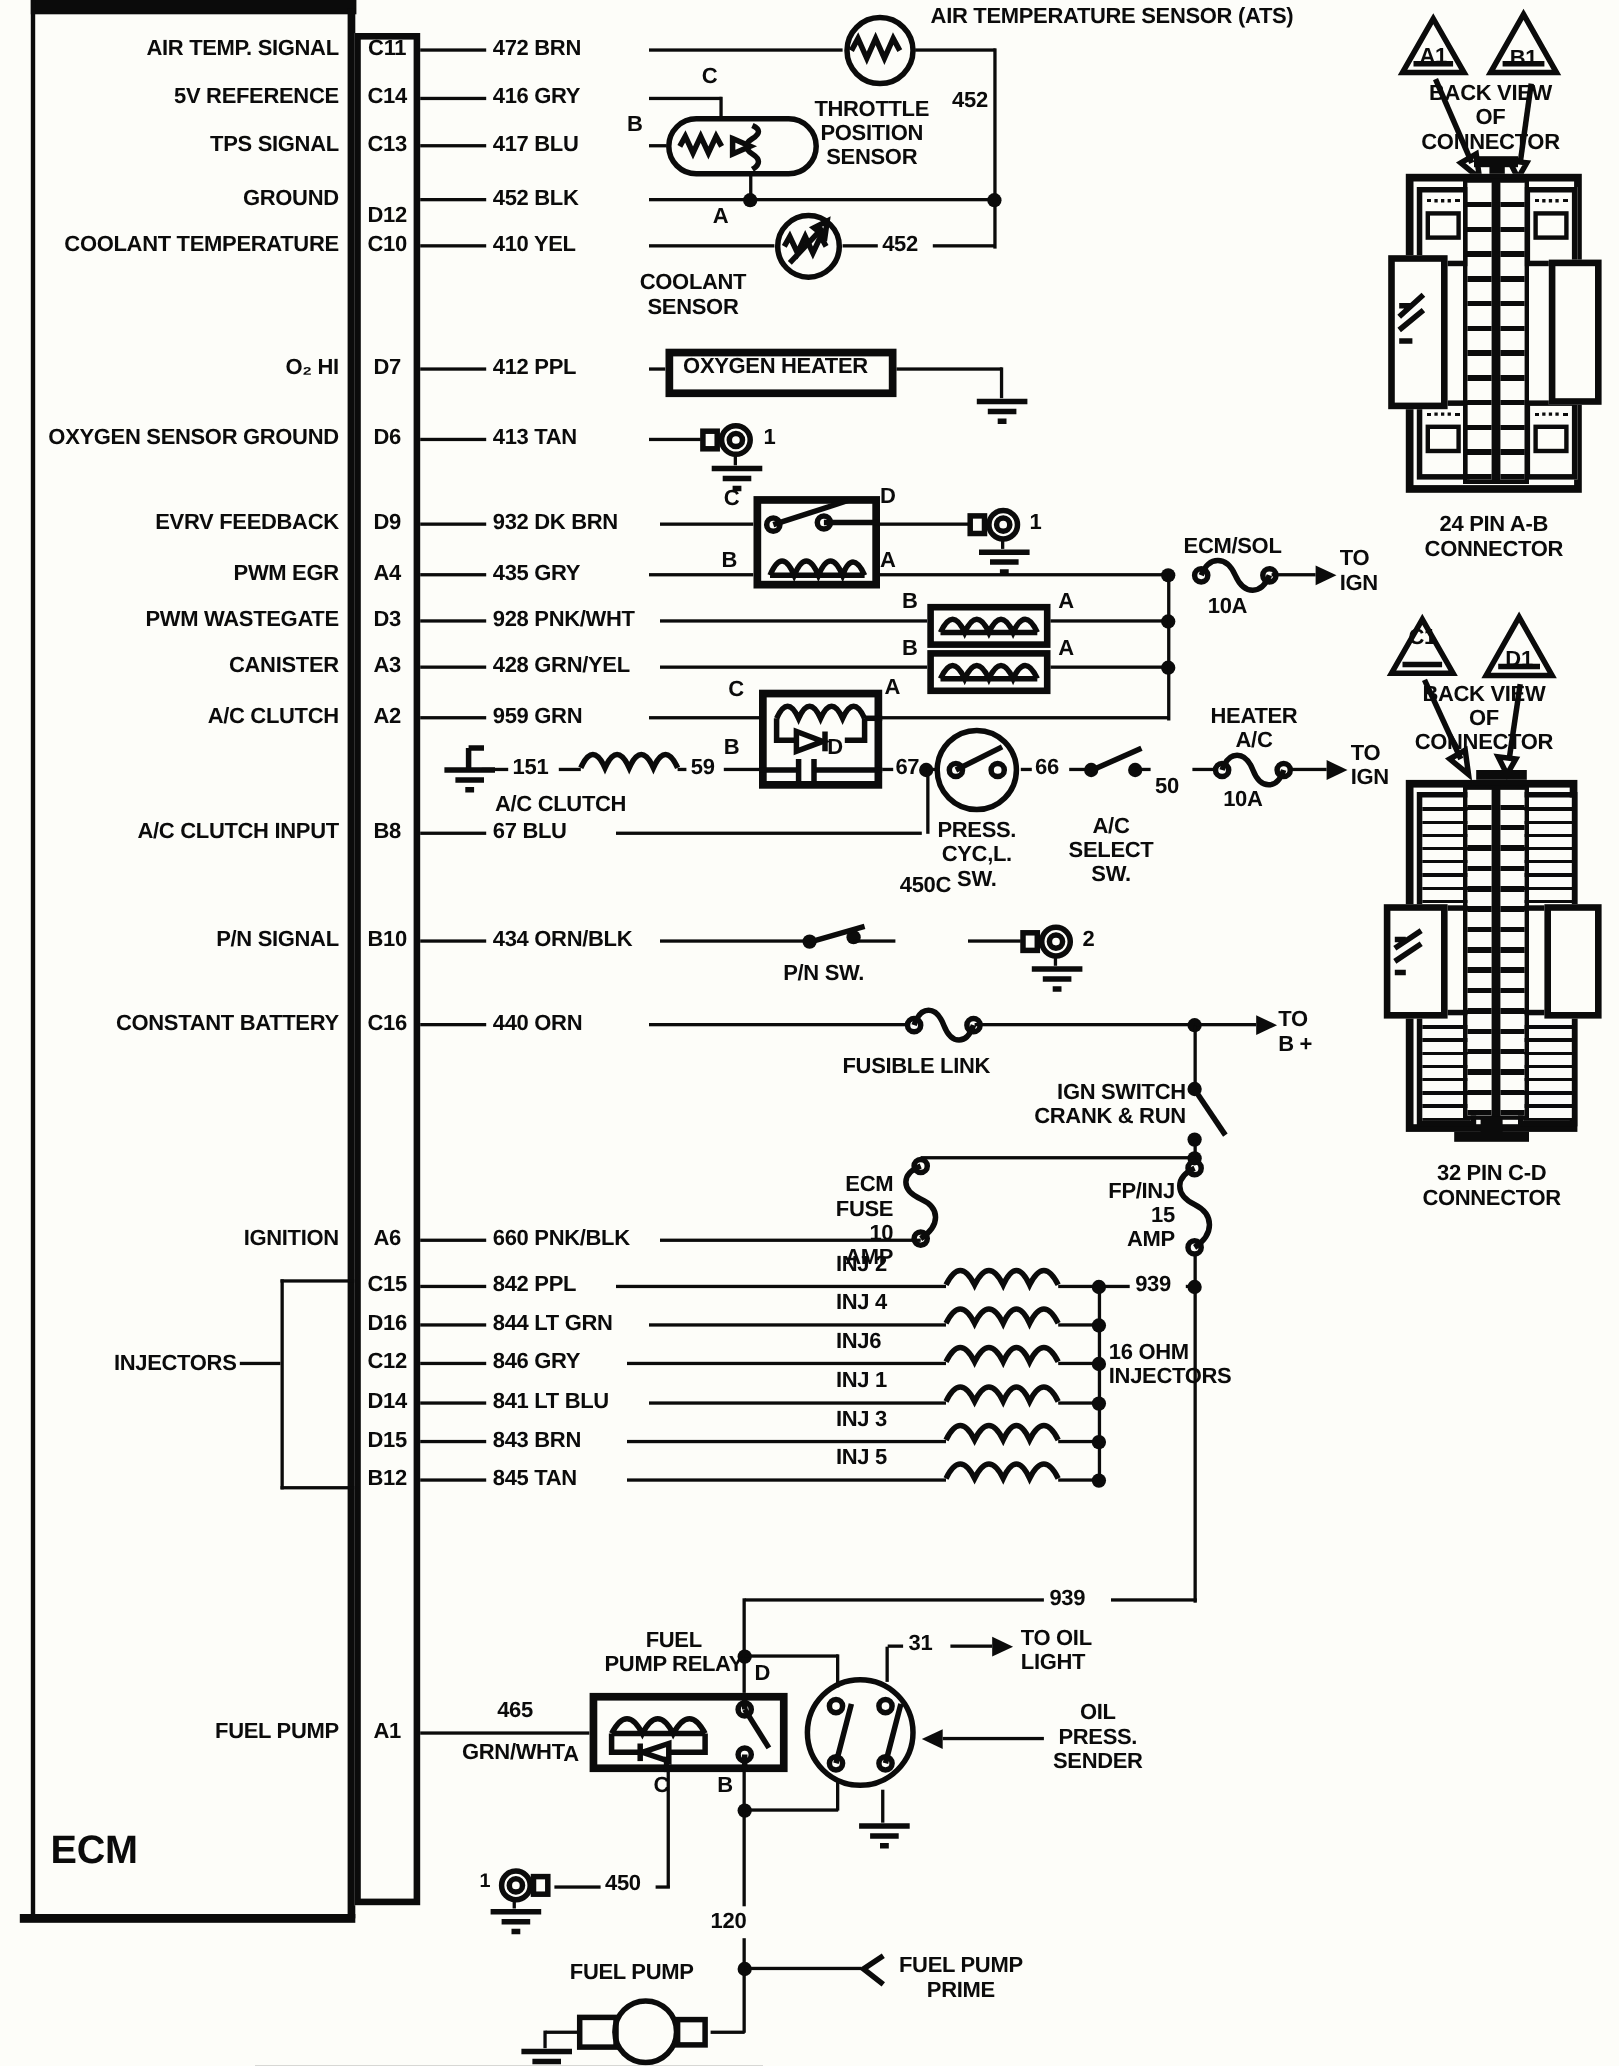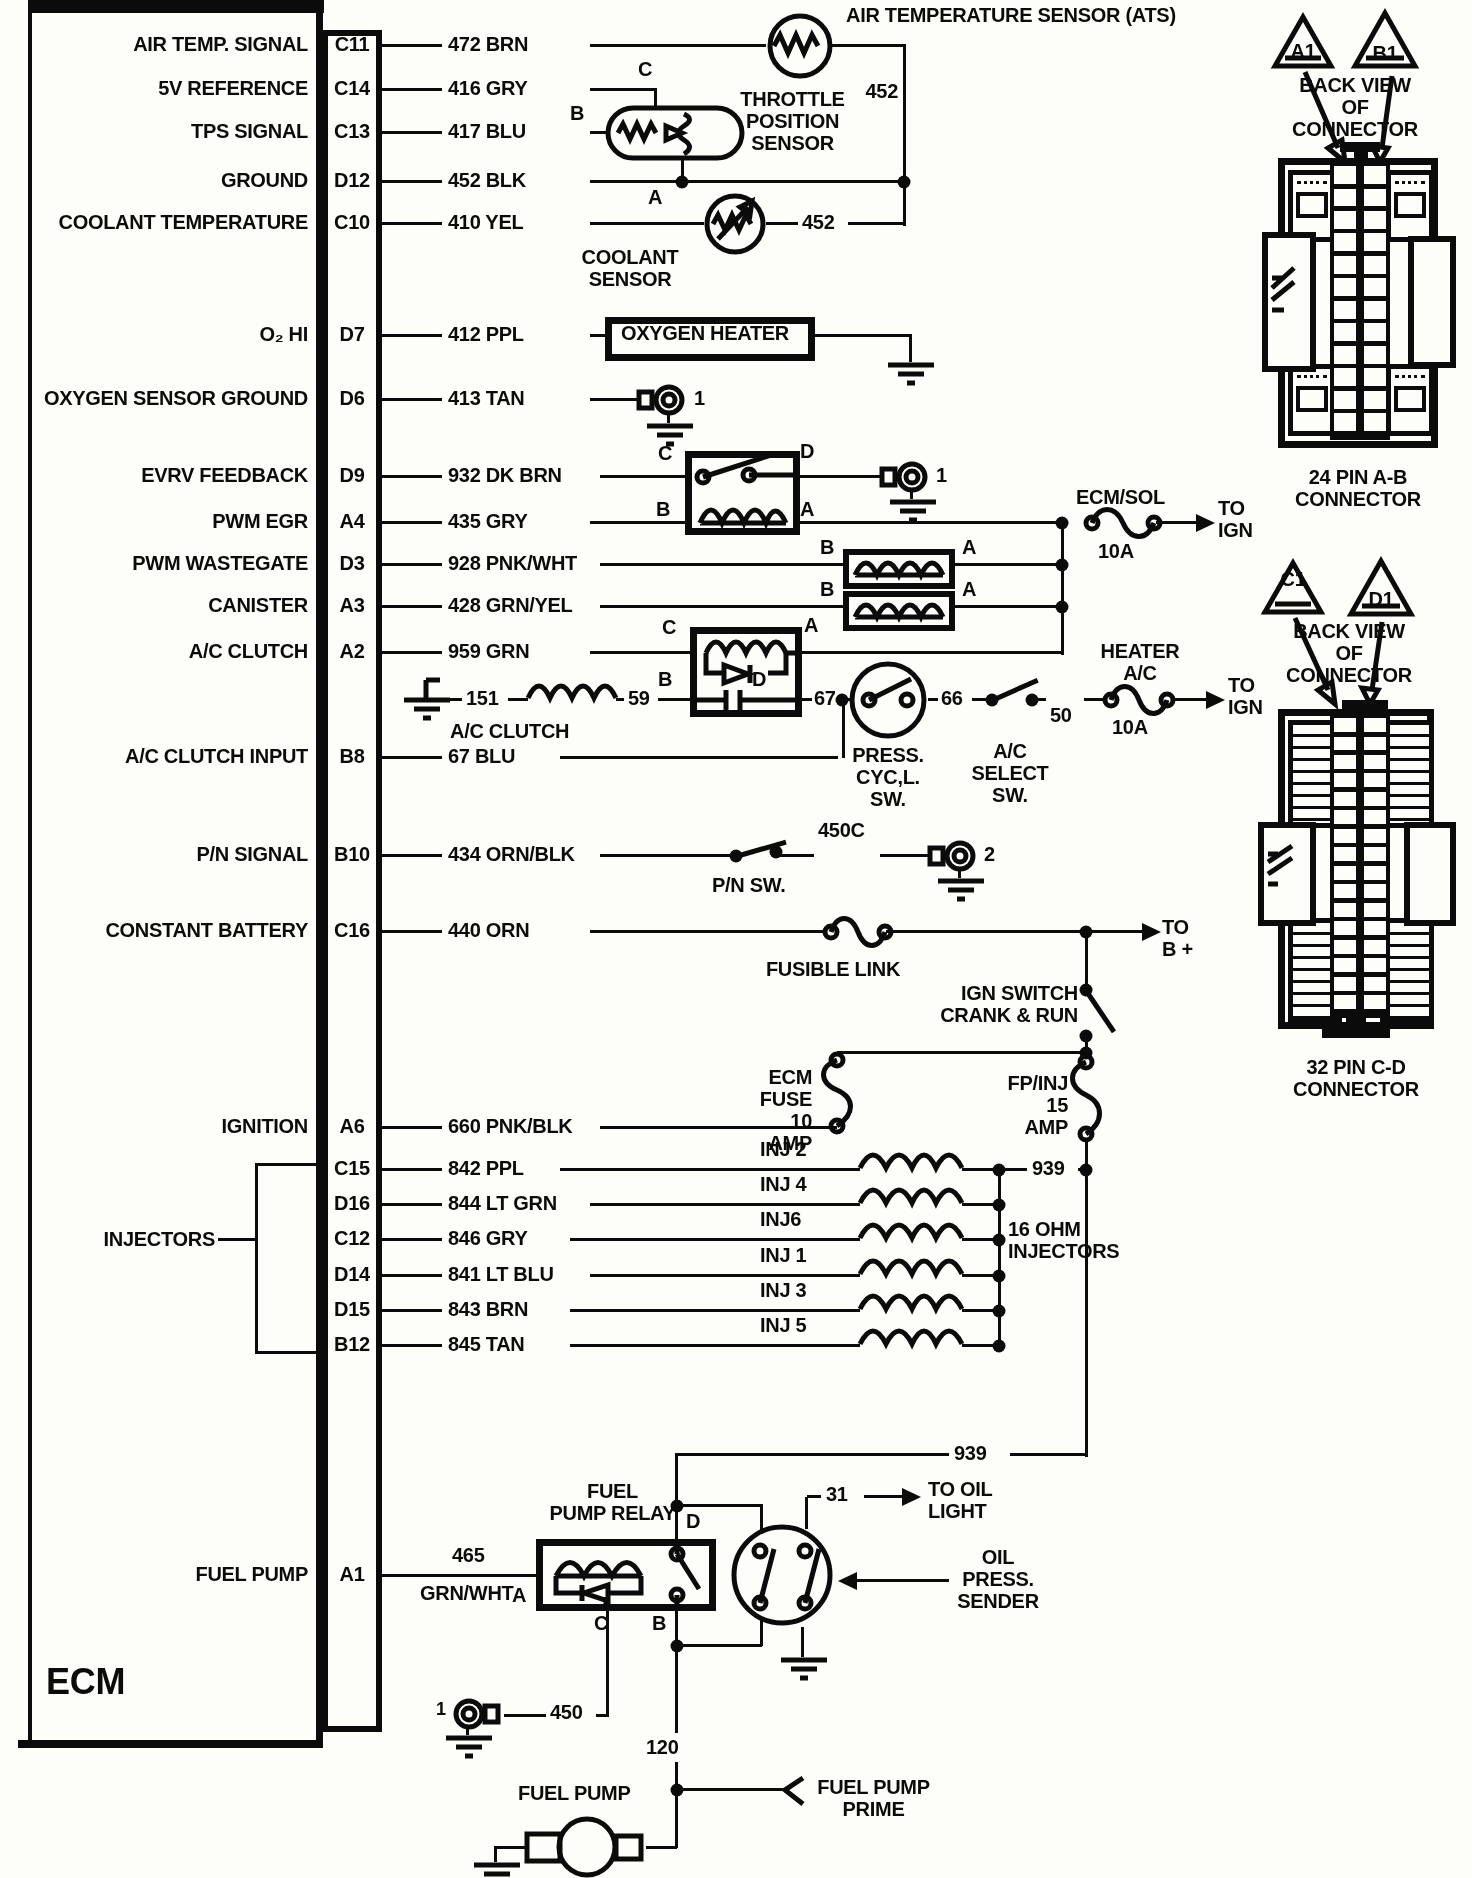--- a/index.html
+++ b/index.html
@@ -57,21 +57,21 @@
   <div class="t" style="left:448px;top:77px">416 GRY</div>
   <div class="w wh" style="left:590px;top:88px;width:66px"></div>
 
   <div class="t tr" style="left:40px;top:120px;width:268px">TPS SIGNAL</div>
   <div class="t tc" style="left:322px;top:120px;width:60px">C13</div>
   <div class="w wh" style="left:382px;top:131px;width:60px"></div>
   <div class="t" style="left:448px;top:120px">417 BLU</div>
   <div class="w wh" style="left:590px;top:131px;width:16px"></div>
 
   <div class="t tr" style="left:40px;top:169px;width:268px">GROUND</div>
-  <div class="t tc" style="left:322px;top:169px;width:60px">D12</div>
+  <div class="t tc" style="left:322px;top:185px;width:60px">D12</div>
   <div class="w wh" style="left:382px;top:180px;width:60px"></div>
   <div class="t" style="left:448px;top:169px">452 BLK</div>
   <div class="w wh" style="left:590px;top:180px;width:315px"></div>
 
   <div class="t tr" style="left:40px;top:211px;width:268px">COOLANT TEMPERATURE</div>
   <div class="t tc" style="left:322px;top:211px;width:60px">C10</div>
   <div class="w wh" style="left:382px;top:222px;width:60px"></div>
   <div class="t" style="left:448px;top:211px">410 YEL</div>
   <div class="w wh" style="left:590px;top:222px;width:114px"></div>
 
@@ -368,21 +368,21 @@
 IGN</div>
   <div class="t" style="left:1112px;top:716px">10A</div>
 
   <div class="w wv" style="left:842px;top:700px;height:58px"></div>
 
   <div class="dot" style="left:736px;top:856px"></div>
   <div class="dot" style="left:776px;top:852px"></div>
   <div class="blade" style="left:736px;top:854px;width:52px;transform:rotate(-16deg)"></div>
   <div class="t" style="left:712px;top:874px">P/N SW.</div>
   <div class="w wh" style="left:776px;top:854px;width:38px"></div>
-  <div class="t" style="left:818px;top:819px">450C</div>
+  <div class="t" style="left:818px;top:794px">450C</div>
   <div class="w wh" style="left:880px;top:854px;width:48px"></div>
   <svg class="sym" style="left:928px;top:840px" width="50" height="32">
     <rect x="2" y="8" width="13" height="16" stroke-width="4"></rect>
     <circle cx="32" cy="16" r="13" stroke-width="4"></circle>
     <circle cx="32" cy="16" r="6" fill="#0b0b0b" stroke="none"></circle>
   </svg>
   <div class="t" style="left:984px;top:843px">2</div>
   <div class="w wv" style="left:958px;top:869px;height:9px"></div>
   <svg class="sym" style="left:936px;top:878px" width="50" height="24">
     <path d="M2,3 H48 M12,12 H38 M21,21 H29" stroke-width="4.5"></path>

